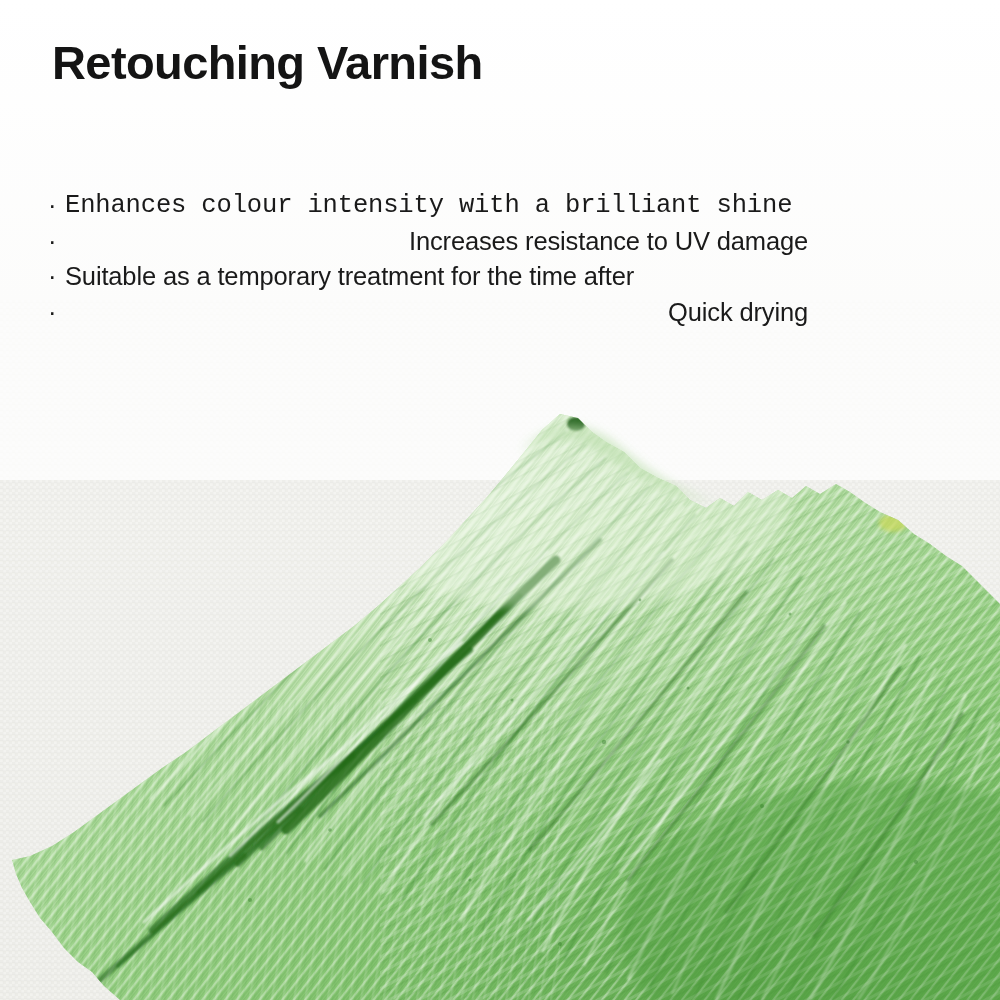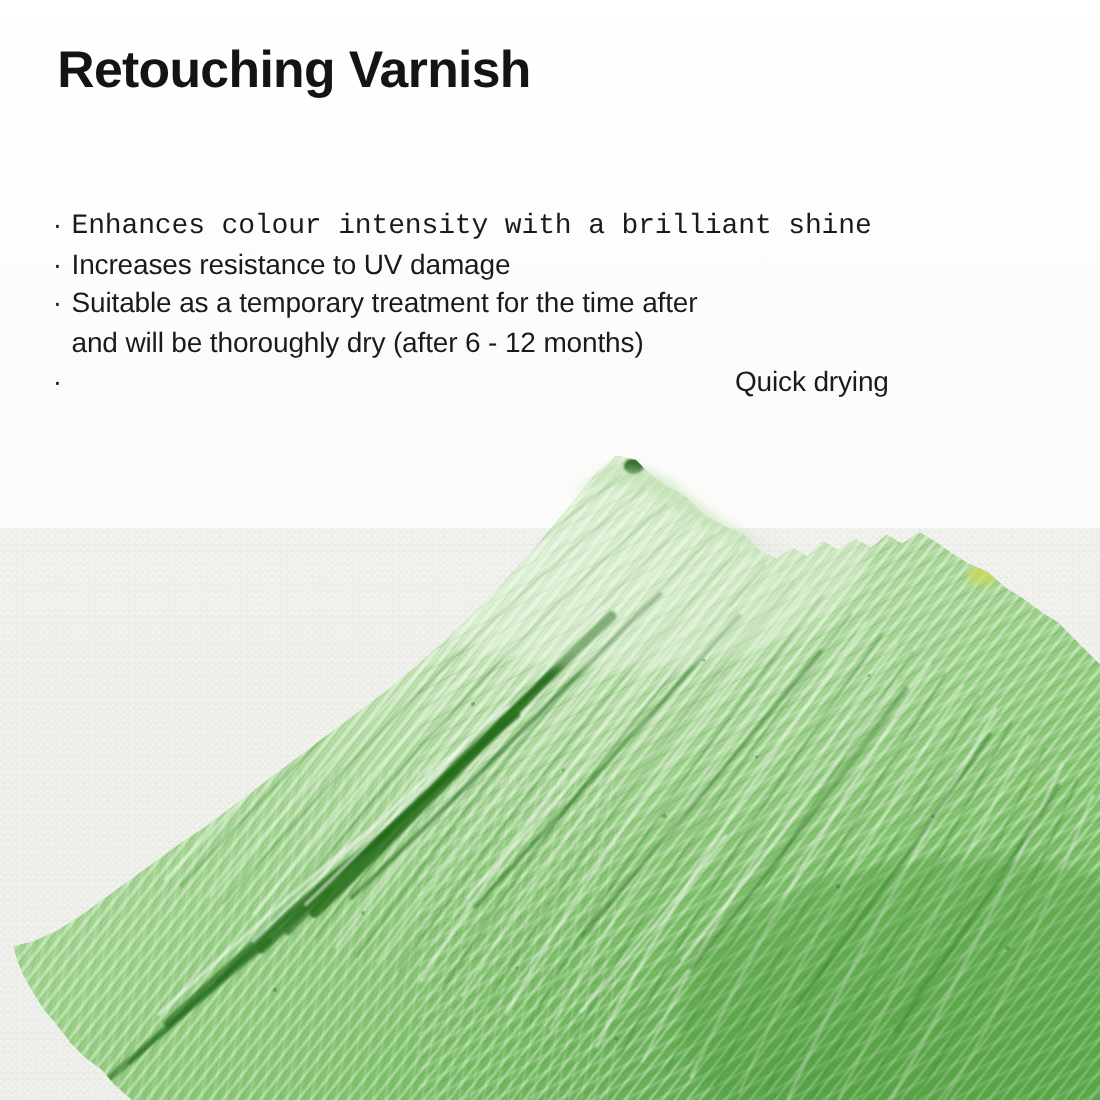--- a/index.html
+++ b/index.html
@@ -298,29 +298,28 @@
       <div class="bullet-item">
         <span class="bullet-dot">·</span>
         <span class="bullet-lines">
           <span class="bullet-line" style="display: block; font-family: Liberation Mono, monospace;">Enhances colour intensity with a brilliant shine</span>
         </span>
       </div>
 
       <div class="bullet-item">
         <span class="bullet-dot">·</span>
         <span class="bullet-lines">
-          <span class="bullet-line" style="display: block;">Increases resistance to UV damage</span>
+          <span class="bullet-line" style="display: block; text-align: right;">Increases resistance to UV damage</span>
         </span>
       </div>
 
       <div class="bullet-item">
         <span class="bullet-dot">·</span>
         <span class="bullet-lines">
           <span class="bullet-line" style="display: block;">Suitable as a temporary treatment for the time after</span>
-          <span class="bullet-line" style="display: block;">and will be thoroughly dry (after 6 - 12 months)</span>
         </span>
       </div>
 
       <div class="bullet-item">
         <span class="bullet-dot">·</span>
         <span class="bullet-lines">
           <span class="bullet-line" style="display: block; text-align: right;">Quick drying</span>
         </span>
       </div>
 

